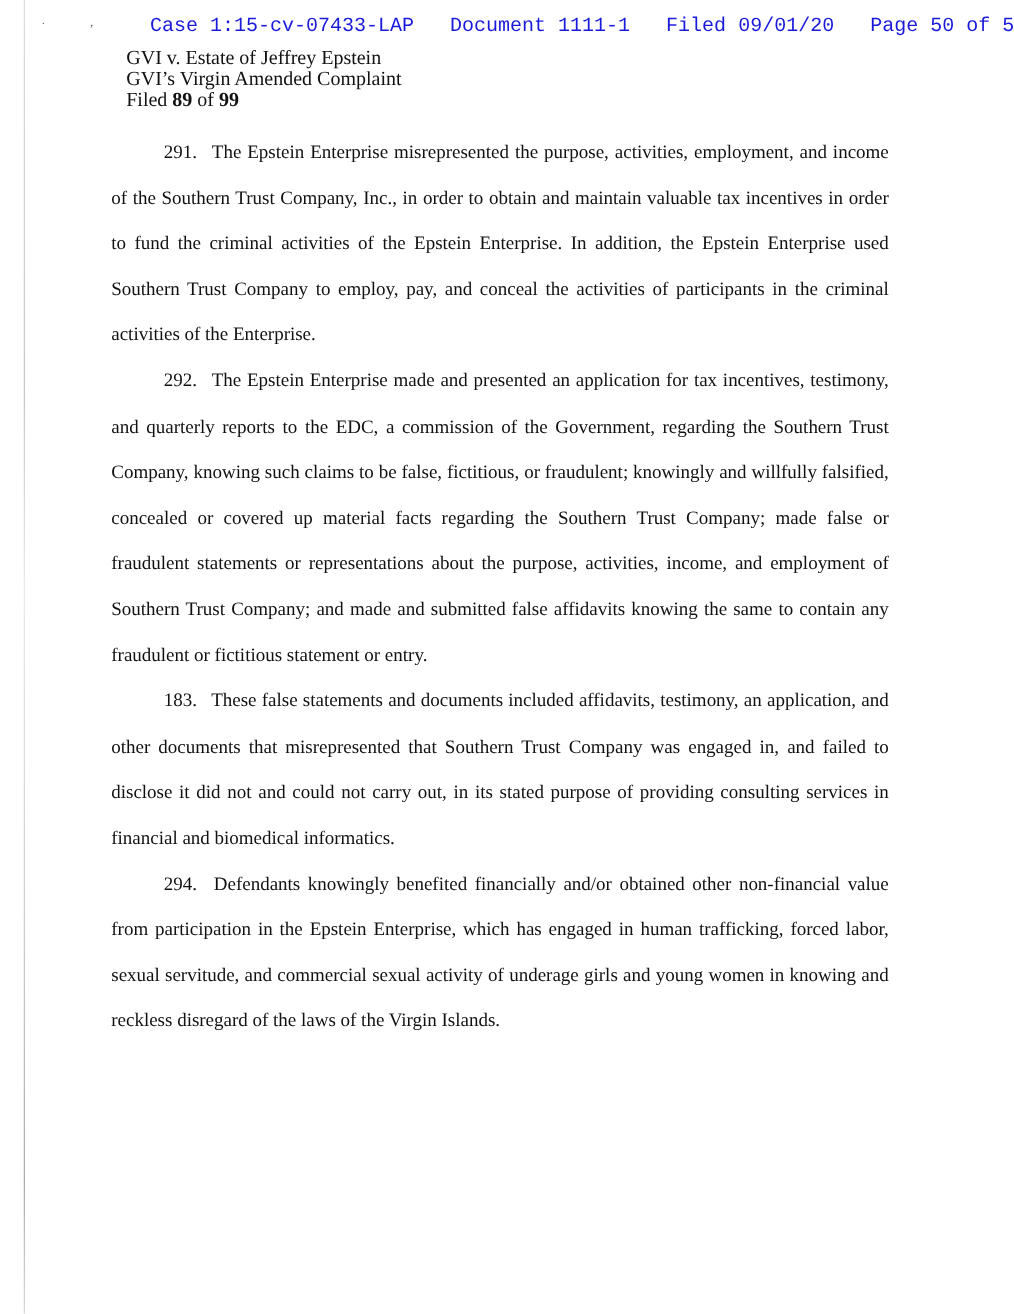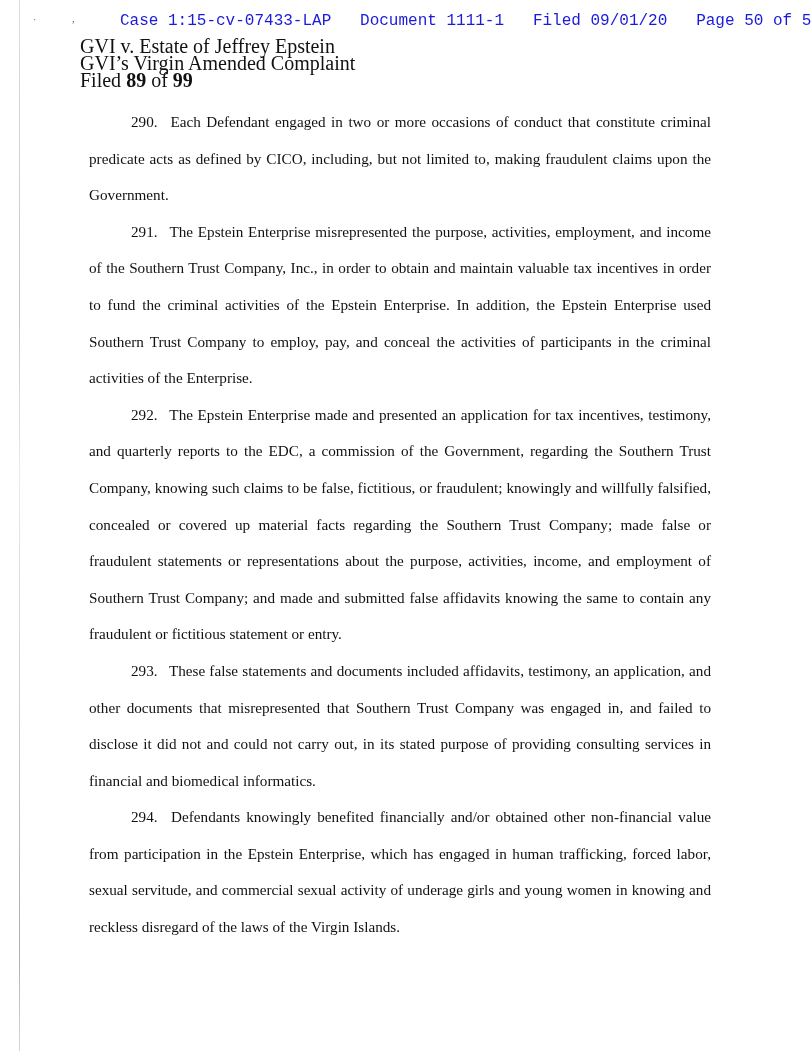--- a/index.html
+++ b/index.html
@@ -35,23 +35,23 @@
       left: 120px;
       top: 12px;
       font-family: Liberation Mono, monospace;
       font-size: 16px;
       color: #1a1adb;
       white-space: pre;
       letter-spacing: 0px;
     }
     .caption {
       position: absolute;
-      left: 80px;
+      left: 101px;
       top: 38px;
-      font-size: 20px;
+      font-size: 16px;
       line-height: 17px;
     }
     .caption div { white-space: nowrap; }
     .caption b { font-weight: bold; }
     .body-text {
       position: absolute;
       left: 89px;
       top: 104px;
       width: 622px;
       font-size: 15.2px;
@@ -78,18 +78,17 @@
 
 <div class="filing-stamp"><span>Case 1:15-cv-07433-LAP</span>   <span>Document 1111-1</span>   <span>Filed 09/01/20</span>   <span>Page 50 of 55</span></div>
 
 <div class="caption">
   <div>GVI v. Estate of Jeffrey Epstein</div>
   <div>GVI’s Virgin Amended Complaint</div>
   <div><span>Filed </span><b>89</b><span> of </span><b>99</b></div>
 </div>
 
 <div class="body-text">
-  <p class="para"><span class="num">290.</span> <span>Each Defendant engaged in two or more occasions of conduct that constitute criminal predicate acts as defined by CICO, including, but not limited to, making fraudulent claims upon the Government.</span></p>
   <p class="para"><span class="num">291.</span> <span>The Epstein Enterprise misrepresented the purpose, activities, employment, and income of the Southern Trust Company, Inc., in order to obtain and maintain valuable tax incentives in order to fund the criminal activities of the Epstein Enterprise.  In addition, the Epstein Enterprise used Southern Trust Company to employ, pay, and conceal the activities of participants in the criminal activities of the Enterprise.</span></p>
   <p class="para"><span class="num">292.</span> <span>The Epstein Enterprise made and presented an application for tax incentives, testimony, and quarterly reports to the EDC, a commission of the Government, regarding the Southern Trust Company, knowing such claims to be false, fictitious, or fraudulent; knowingly and willfully falsified, concealed or covered up material facts regarding the Southern Trust Company; made false or fraudulent statements or representations about the purpose, activities, income, and employment of Southern Trust Company; and made and submitted false affidavits knowing the same to contain any fraudulent or fictitious statement or entry.</span></p>
-  <p class="para"><span class="num">293.</span> <span>These false statements and documents included affidavits, testimony, an application, and other documents that misrepresented that Southern Trust Company was engaged in, and failed to disclose it did not and could not carry out, in its stated purpose of providing consulting services in financial and biomedical informatics.</span></p>
+  <p class="para"><span class="num">183.</span> <span>These false statements and documents included affidavits, testimony, an application, and other documents that misrepresented that Southern Trust Company was engaged in, and failed to disclose it did not and could not carry out, in its stated purpose of providing consulting services in financial and biomedical informatics.</span></p>
   <p class="para"><span class="num">294.</span> <span>Defendants knowingly benefited financially and/or obtained other non-financial value from participation in the Epstein Enterprise, which has engaged in human trafficking, forced labor, sexual servitude, and commercial sexual activity of underage girls and young women in knowing and reckless disregard of the laws of the Virgin Islands.</span></p>
 </div>
 
 </body></html>

